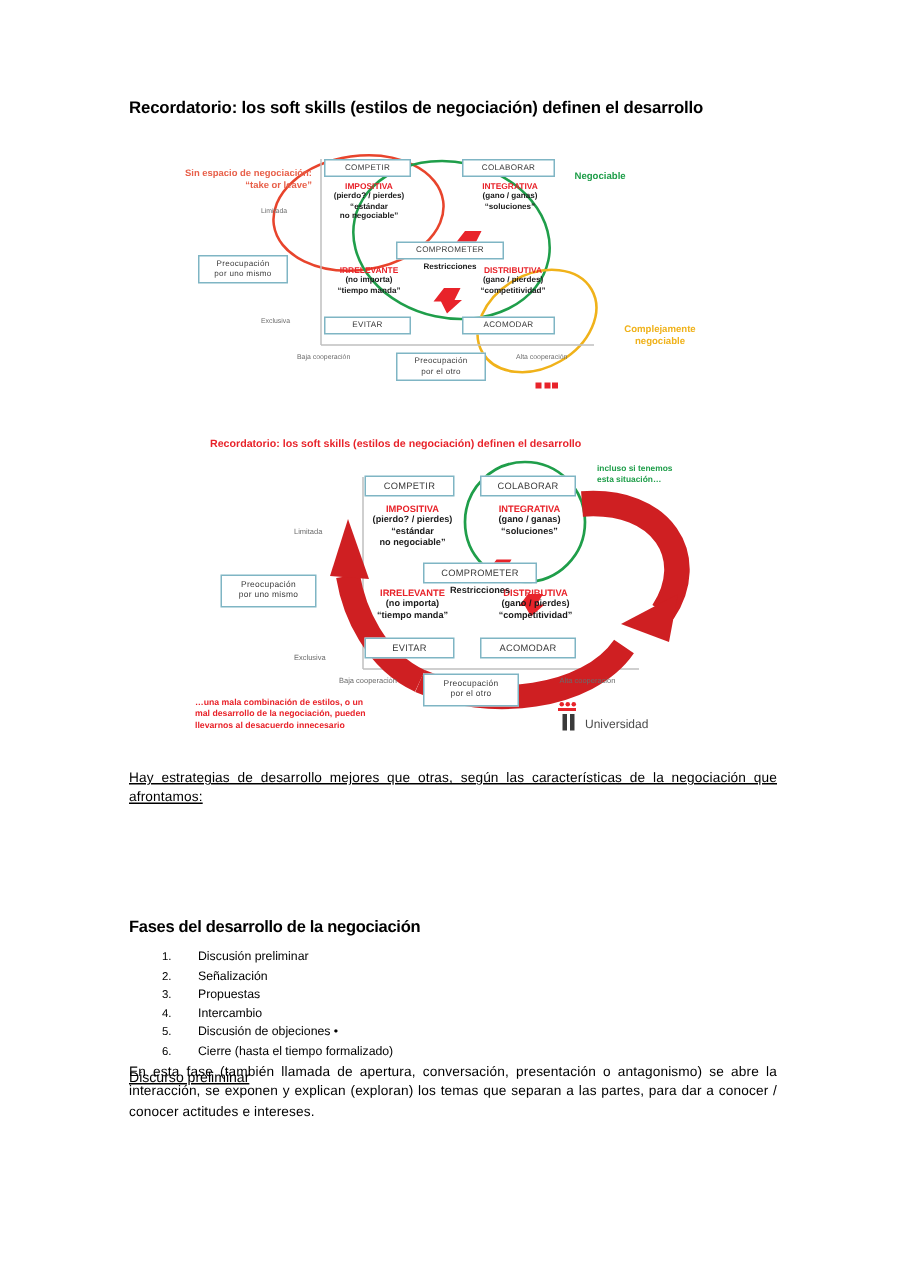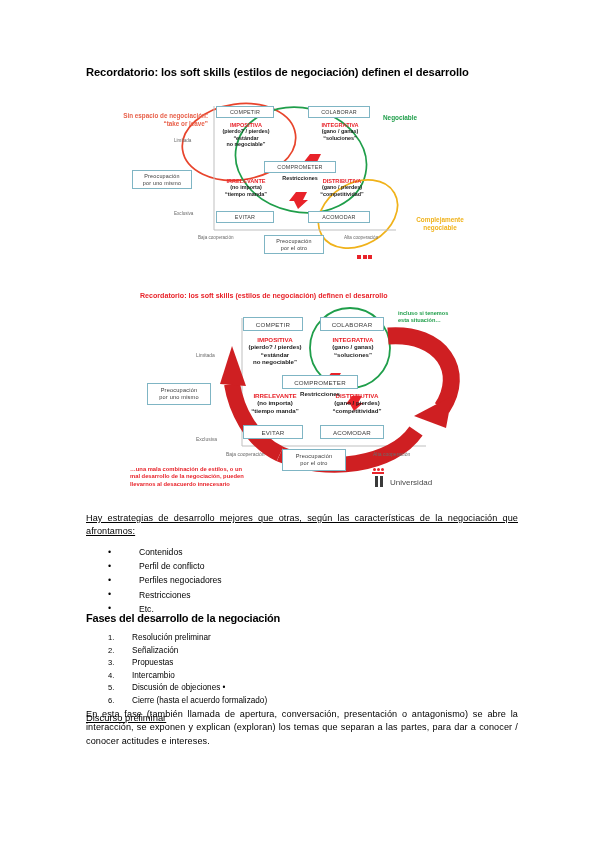--- a/index.html
+++ b/index.html
@@ -288,42 +288,33 @@
           </div>
       </div>
       <div class="uname">Universidad</div>
     </div>
   </div>
 
   <div class="body-block" style="top:512px;text-decoration:underline;">
     <p class="para">Hay estrategias de desarrollo mejores que otras, según las características de la negociación que afrontamos:</p>
   </div>
 
-  <div class="body-block" style="top:545px;">
-    <ul class="bullets" id="bullets-list">
-        <li>Contenidos</li>
-        <li>Perfil de conflicto</li>
-        <li>Perfiles negociadores</li>
-        <li>Restricciones</li>
-        <li>Etc.</li>
-      </ul>
-  </div>
 
   <div class="body-block" style="top:612px;">
     <h2 class="doc-h2">Fases del desarrollo de la negociación</h2>
   </div>
 
   <div class="body-block" style="top:632px;">
     <ol class="steps" id="steps-list">
-        <li><span class="num">1.</span><span>Resolución preliminar</span></li>
+        <li><span class="num">1.</span><span>Discusión preliminar</span></li>
         <li><span class="num">2.</span><span>Señalización</span></li>
         <li><span class="num">3.</span><span>Propuestas</span></li>
         <li><span class="num">4.</span><span>Intercambio</span></li>
         <li><span class="num">5.</span><span>Discusión de objeciones •</span></li>
-        <li><span class="num">6.</span><span>Cierre (hasta el acuerdo formalizado)</span></li>
+        <li><span class="num">6.</span><span>Cierre (hasta el tiempo formalizado)</span></li>
       </ol>
   </div>
 
   <div class="body-block" style="top:712px;">
     <div class="underlined">Discurso preliminar</div>
   </div>
 
   <div class="body-block" style="top:708px;">
     <p class="para">En esta fase (también llamada de apertura, conversación, presentación o antagonismo) se abre la interacción, se exponen y explican (exploran) los temas que separan a las partes, para dar a conocer / conocer actitudes e intereses.</p>
   </div>

